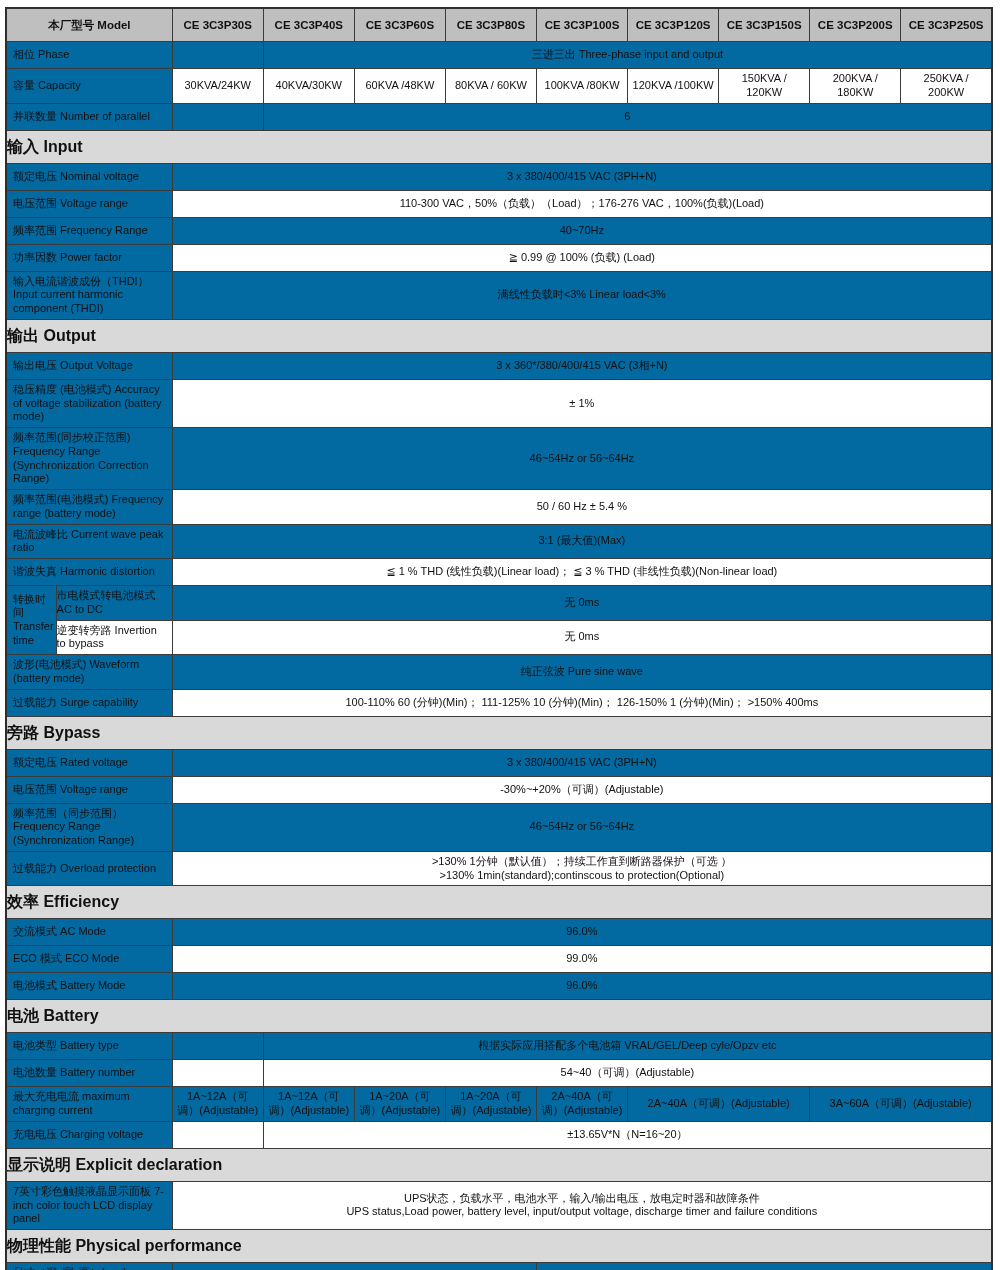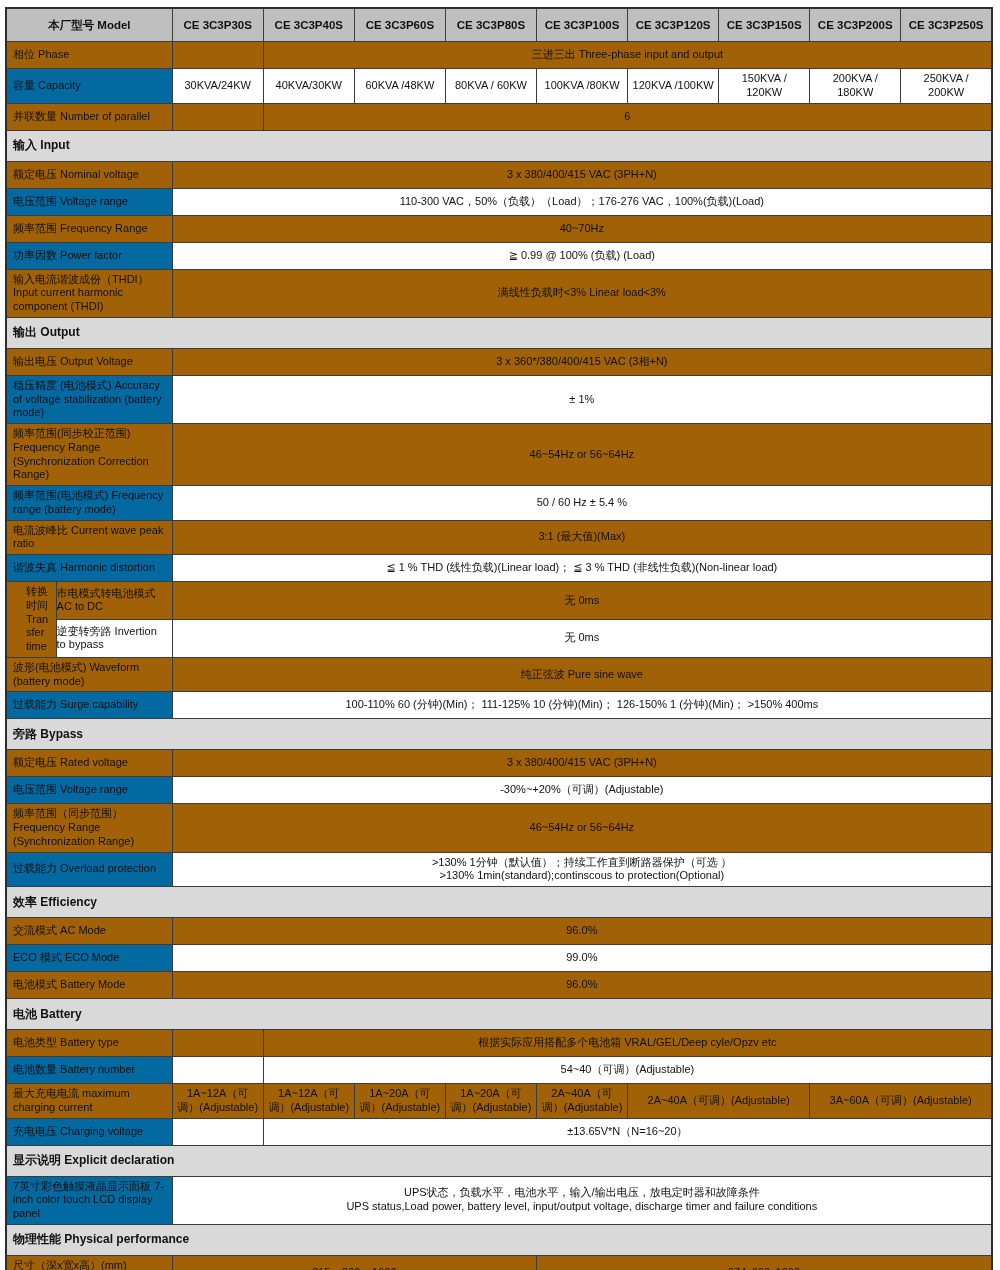--- a/index.html
+++ b/index.html
@@ -35,41 +35,41 @@
     font-size:11.5px;
     text-align:center;
     height:24px;
     padding:4px 4px;
   }
   tr.header-row td.label{text-align:center;}
   
   td.section{
     background:#d9d9d9;
     font-weight:bold;
-    font-size:12px;
-    text-align:left;
-    padding:6px 6px;
+    font-size:16px;
+    text-align:left;
+    padding:6px 0;
     height:18px;
   }
   td.label{
     text-align:left;
     padding-left:6px;
     background:#0369a1;
   }
   td.outer-label{
     text-align:left;
-    padding-left:19px;
+    padding-left:6px;
     padding-right:2px;
   }
   td.inner-label{
     text-align:left;
     padding-left:0;
   }
   td.value{text-align:center;}
-  tr.shaded td{background:#a16207;}
+  tr.shaded td{background:#0369a1;}
   .vline{display:block;}
 </style>
 </head>
 <body>
 
 <div class="page">
   <table class="spec" id="spec-table">
     <colgroup>
       <col style="width:50px">
         <col style="width:116px">

